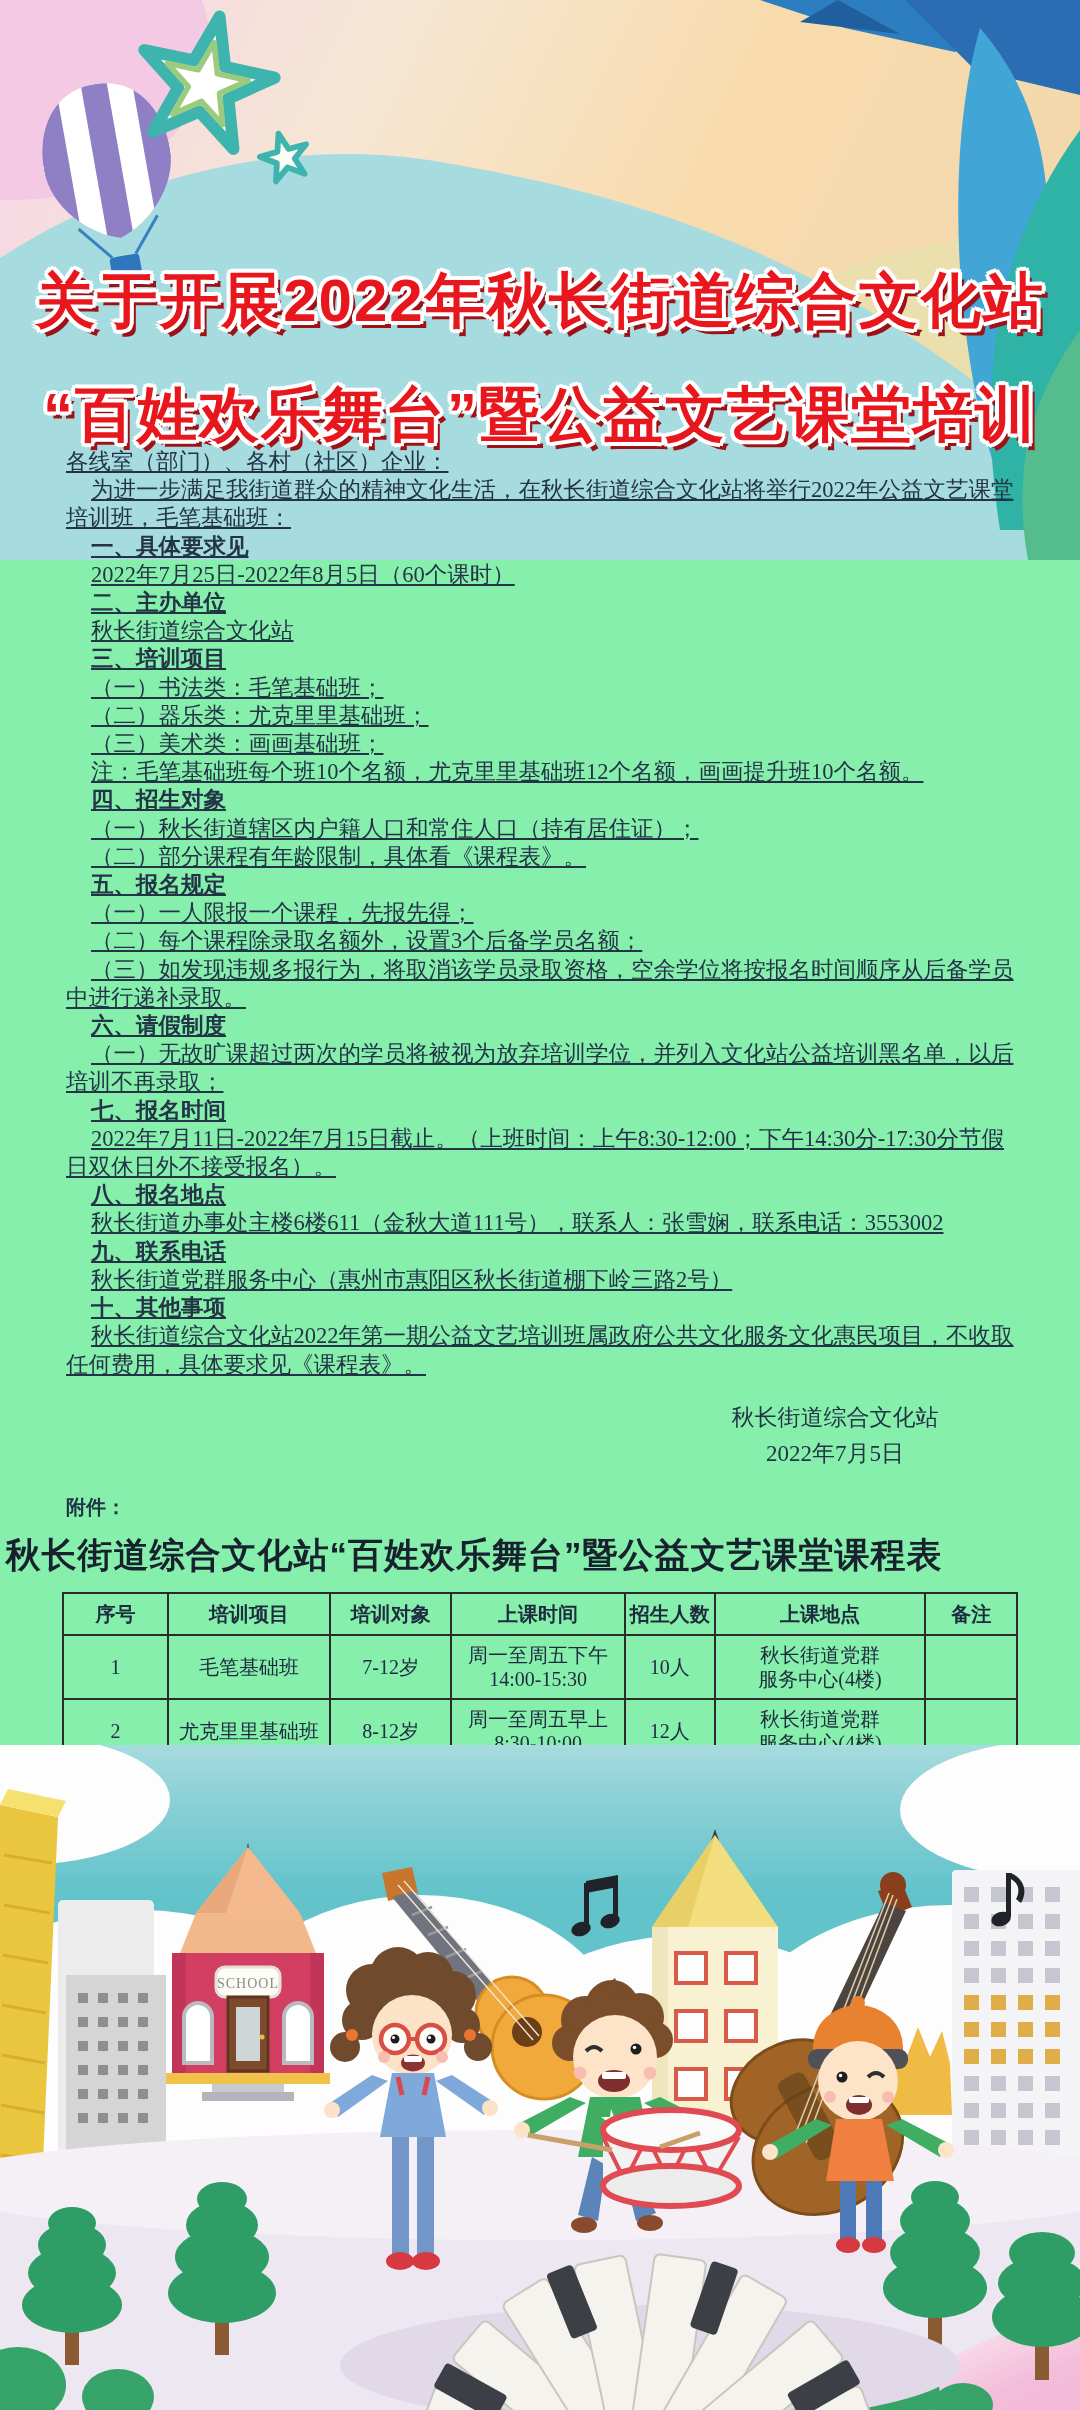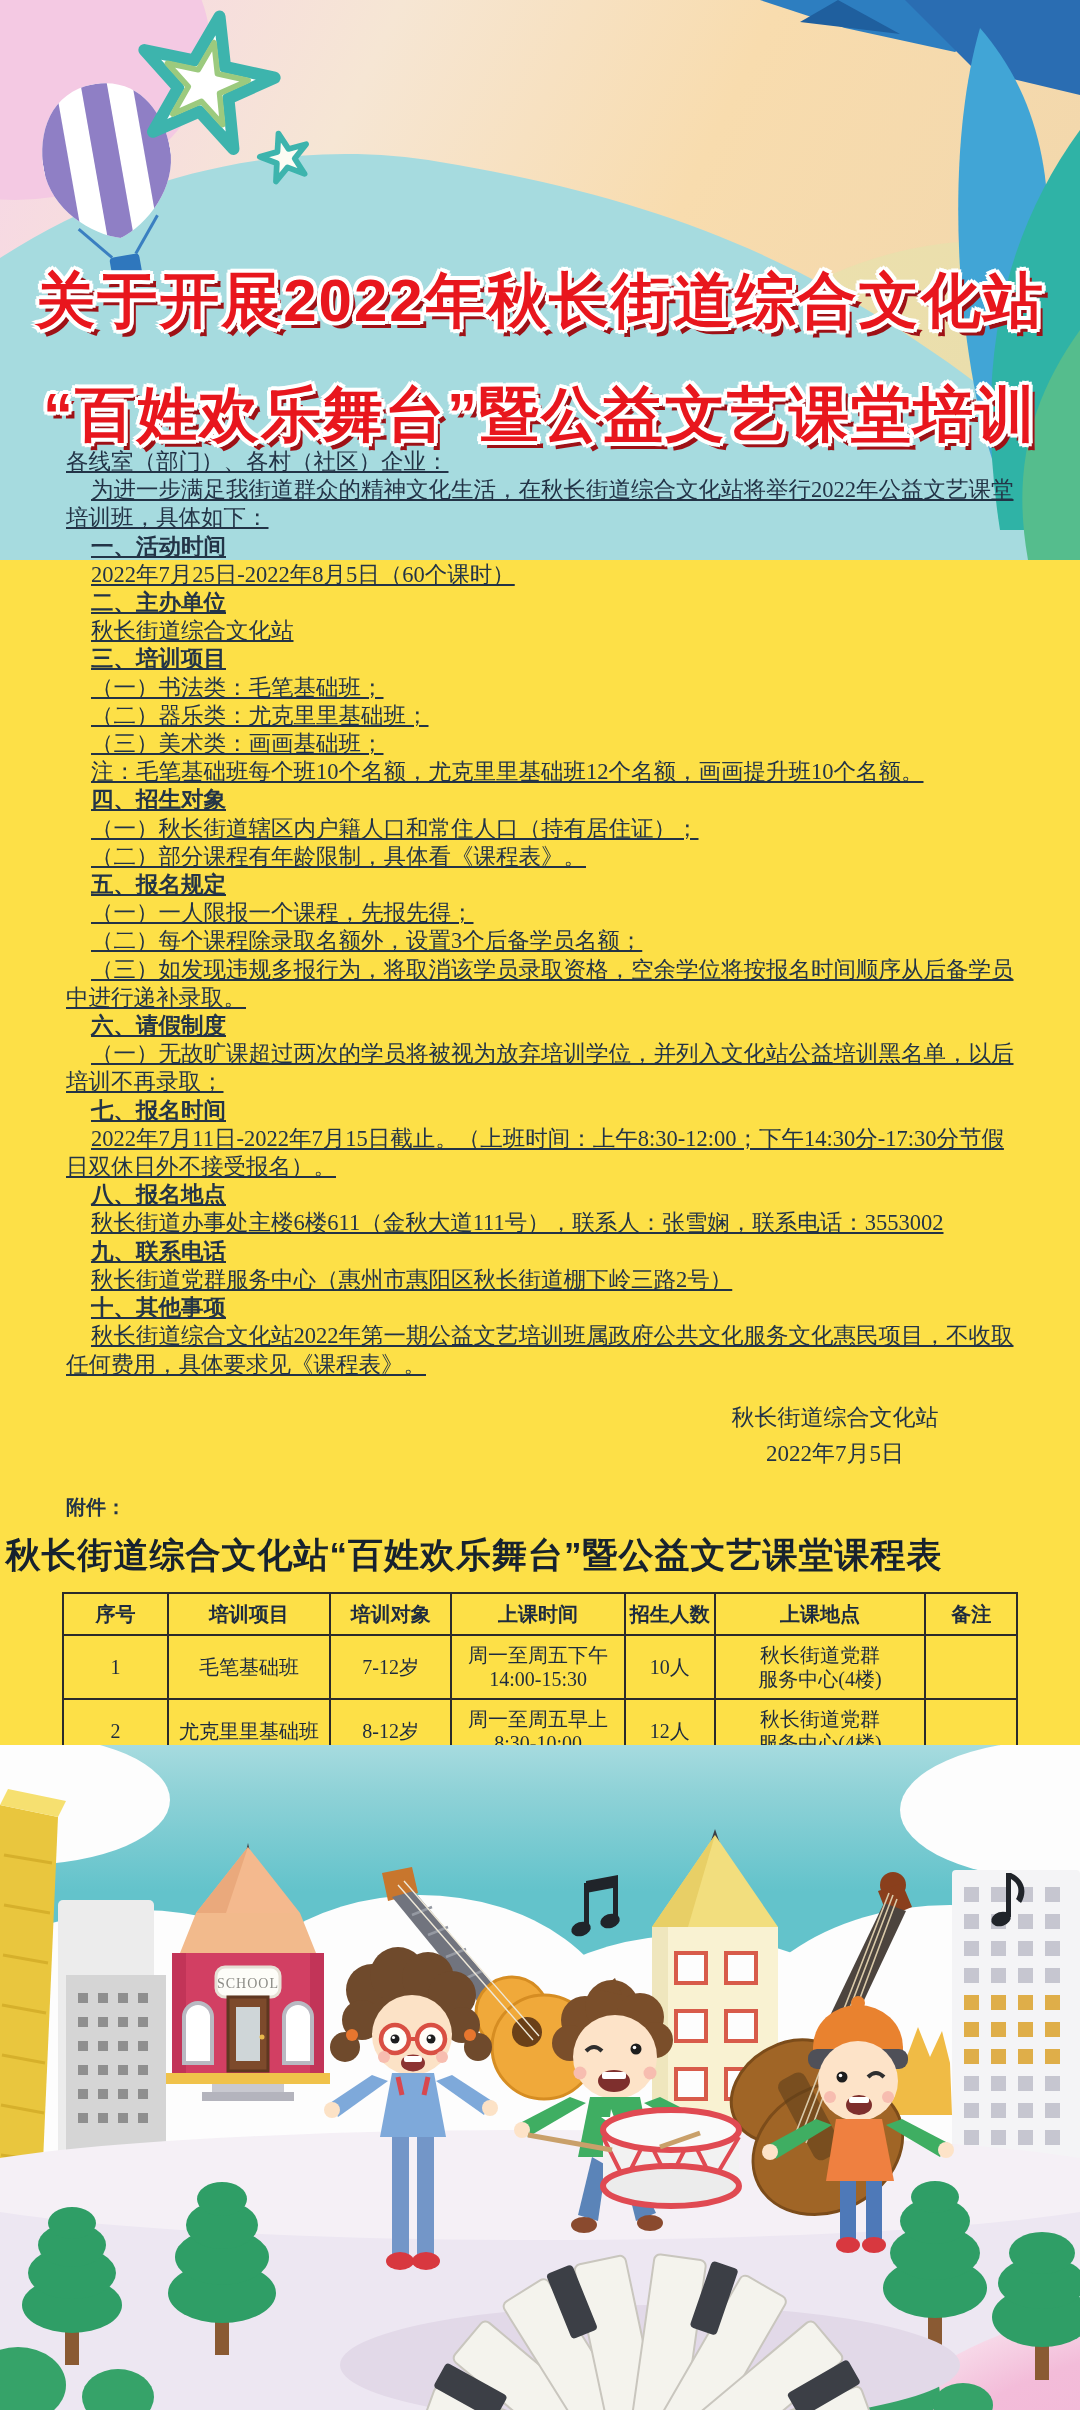--- a/index.html
+++ b/index.html
@@ -1,18 +1,18 @@
 <!DOCTYPE html>
 <html><head>
 <meta charset="utf-8">
 <style>
   html,body{margin:0;padding:0;background:#888;}
   .poster{
     position:relative;width:1080px;height:2410px;overflow:hidden;
-    background:#fde047;
+    background:#86efac;
     font-family:"Liberation Serif","DejaVu Serif",serif;
   }
   .hdr-svg{position:absolute;top:0;left:0;}
   .ill-svg{position:absolute;top:1745px;left:0;}
   .title-block{
     position:absolute;top:244px;left:0;width:1080px;text-align:center;
     font-family:"Liberation Sans","DejaVu Sans",sans-serif;
     font-weight:900;font-size:60px;line-height:114px;letter-spacing:2px;
     color:#e8161d;
     text-shadow:-4px 0 0 #fff,4px 0 0 #fff,0 -4px 0 #fff,0 4px 0 #fff,
@@ -96,23 +96,23 @@
     </g>
   </svg>
 
   <div class="title-block">
     <div>关于开展2022年秋长街道综合文化站</div>
     <div>“百姓欢乐舞台”暨公益文艺课堂培训</div>
   </div>
 
   <div class="notice">
     <p>各线室（部门）、各村（社区）企业：</p>
-    <p class="ind">为进一步满足我街道群众的精神文化生活，在秋长街道综合文化站将举行2022年公益文艺课堂培训班，具体如下：</p>
-
-    <p class="ind b">一、活动时间</p>
+    <p class="ind">为进一步满足我街道群众的精神文化生活，在秋长街道综合文化站将举行2022年公益文艺课堂培训班，毛笔基础班：</p>
+
+    <p class="ind b">一、具体要求见</p>
     <p class="ind">2022年7月25日-2022年8月5日（60个课时）</p>
 
     <p class="ind b">二、主办单位</p>
     <p class="ind">秋长街道综合文化站</p>
 
     <p class="ind b">三、培训项目</p>
     <p class="ind">（一）书法类：毛笔基础班；</p>
     <p class="ind">（二）器乐类：尤克里里基础班；</p>
     <p class="ind">（三）美术类：画画基础班；</p>
     <p class="ind">注：毛笔基础班每个班10个名额，尤克里里基础班12个名额，画画提升班10个名额。</p>

